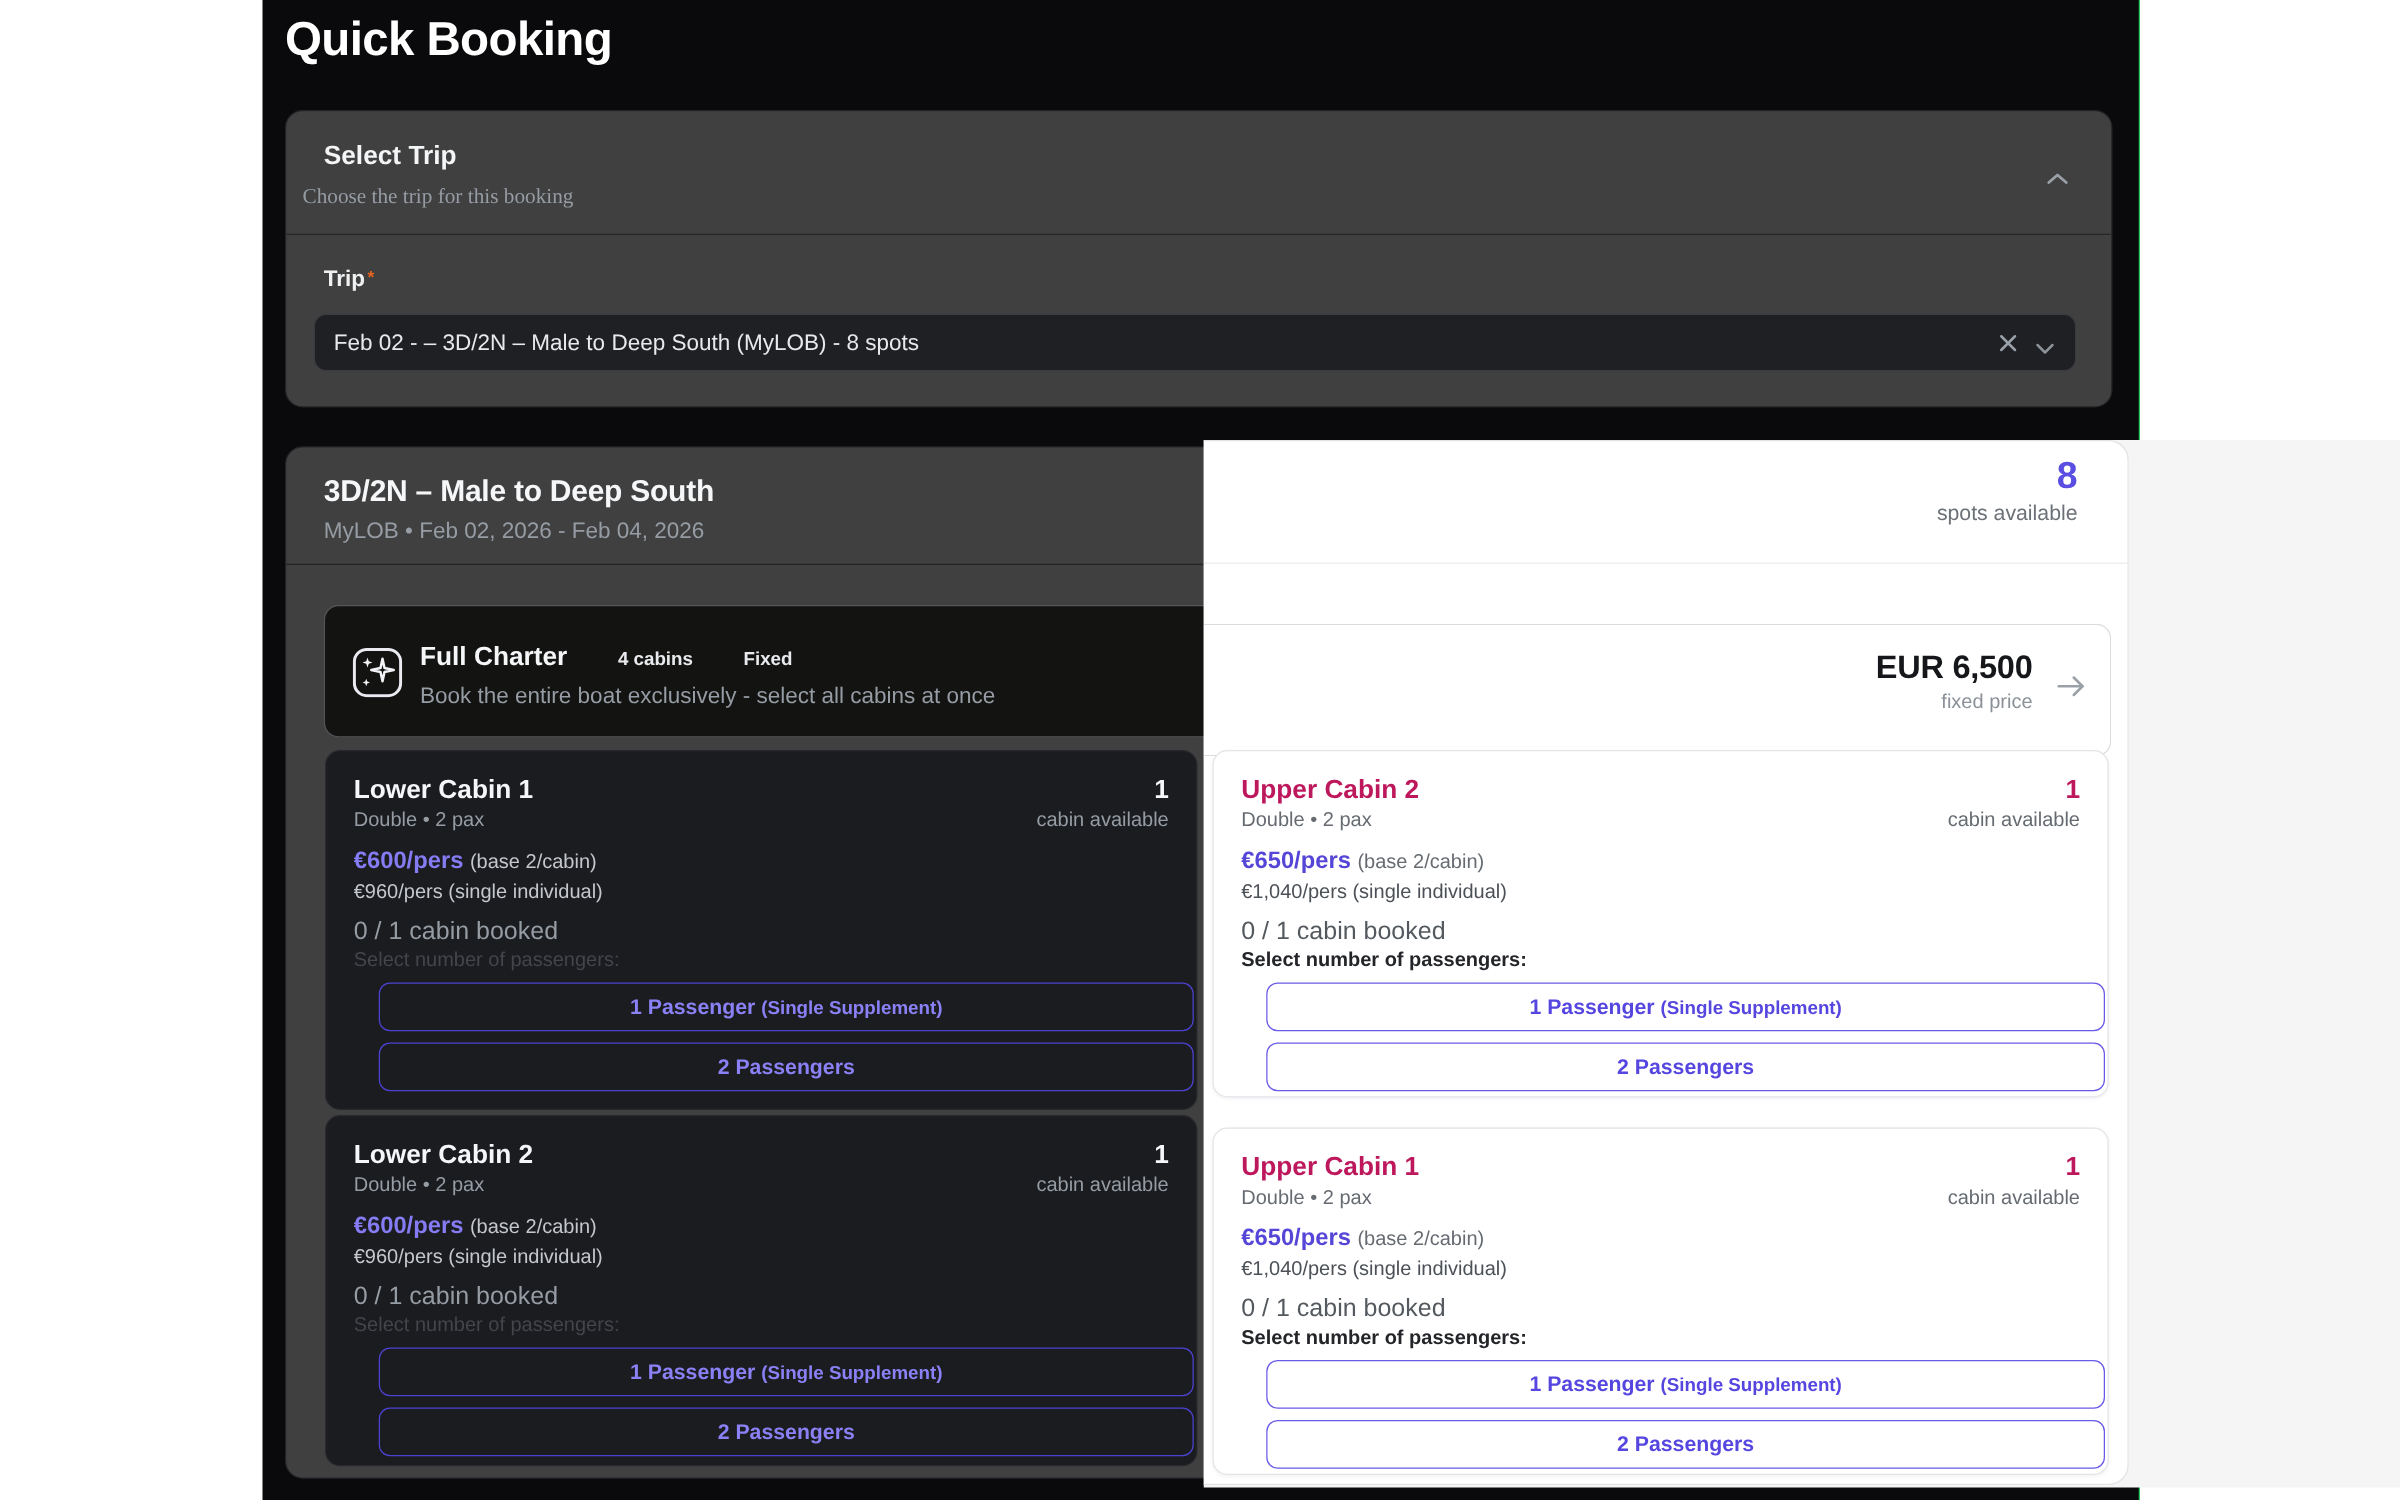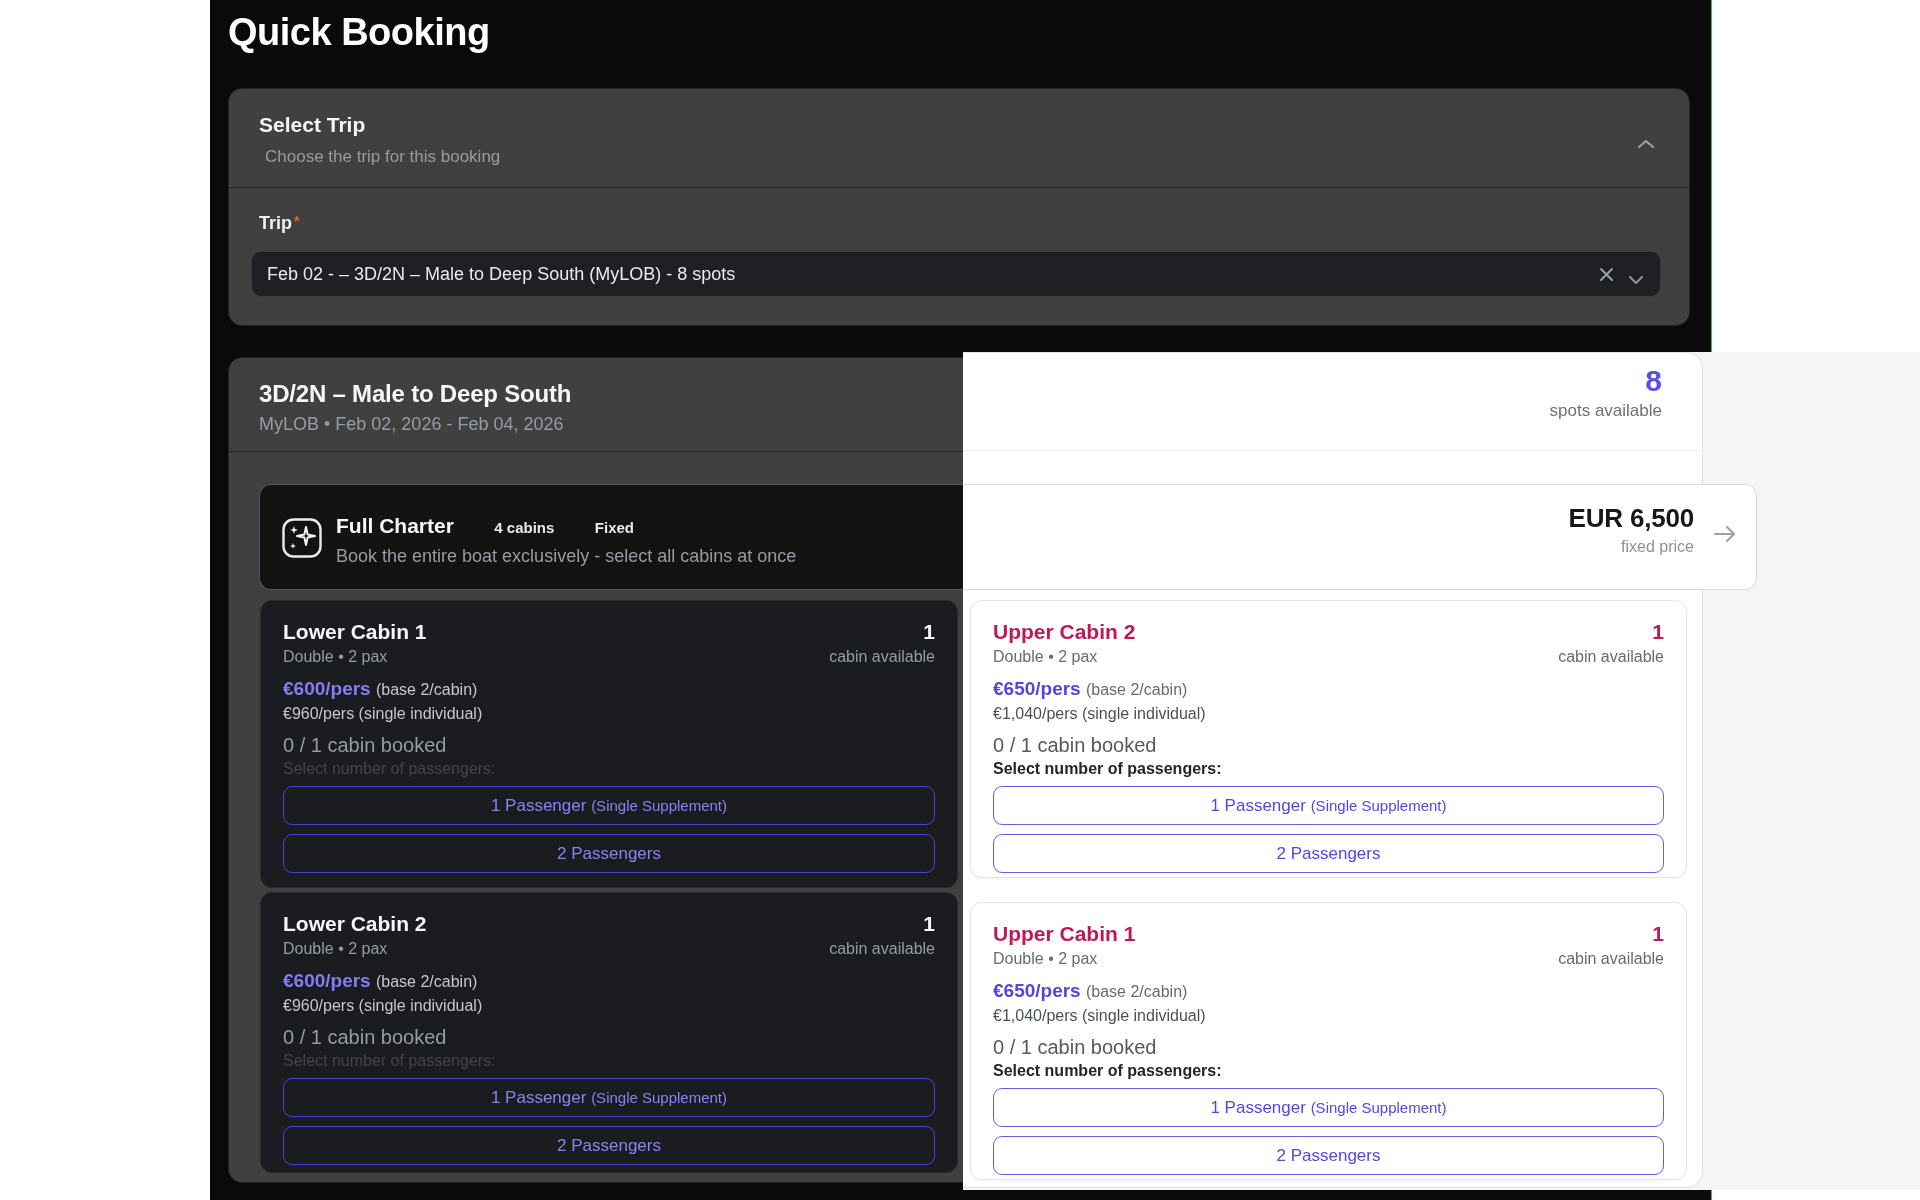--- a/index.html
+++ b/index.html
@@ -10,21 +10,21 @@
   .dark-app{position:absolute;left:210px;top:0;width:1502px;height:1200px;background:#0a0a0c;
     border-right:1px solid #22c55e;box-sizing:border-box;}
   .h1{position:absolute;left:18px;top:8px;font-size:38px;line-height:48px;font-weight:bold;
     color:#ffffff;letter-spacing:-.5px;}
 
   .card{position:absolute;background:#404040;border:1px solid #242428;border-radius:14px;box-sizing:border-box;}
   .card-select{left:18px;top:88px;width:1462px;height:238px;}
   .card-trip{left:18px;top:357px;width:1462px;height:826px;overflow:hidden;}
 
   .sec-title{position:absolute;left:30px;top:24px;font-size:21px;font-weight:bold;color:#f4f5f7;}
-  .sec-sub{position:absolute;left:36px;top:58px;font-size:17px;color:#969ca4;}
+  .sec-sub{position:absolute;left:13px;top:58px;font-size:17px;color:#969ca4;font-family:Liberation Serif, serif;}
   .chev-up{position:absolute;right:34px;top:46px;cursor:pointer;}
   .hdr-divider{position:absolute;left:0;top:98px;width:100%;height:1px;background:#26262b;}
 
   .trip-label{position:absolute;left:30px;top:124px;font-size:18px;font-weight:bold;color:#eef0f2;}
   .req{color:#e8641f;font-size:14px;vertical-align:top;margin-left:2px;}
   .trip-input{position:absolute;left:22px;top:162px;width:1410px;height:46px;box-sizing:border-box;
     background:#1f2024;border:1px solid #3b3c42;border-radius:10px;cursor:pointer;padding-left:44px;}
   .trip-input-text{position:absolute;left:15px;top:0;line-height:44px;font-size:18px;color:#e8e9ec;white-space:nowrap;}
   .inp-clear{position:absolute;right:46px;top:15px;cursor:pointer;}
   .inp-chev{position:absolute;right:16px;top:19px;cursor:pointer;}
@@ -63,37 +63,37 @@
   .cabin.dark .booked{color:#969ca4;}
   .cabin.dark .select-lbl{color:#43454b;}
   .cabin.light .cab-title,.cabin.light .cab-count{color:#be185d;}
   .cabin.light .cab-meta{color:#666b72;}
   .cabin.light .price1{color:#5646d8;}
   .cabin.light .price1 .note{color:#666b72;}
   .cabin.light .price2{color:#4c5157;}
   .cabin.light .booked{color:#54595f;}
   .cabin.light .select-lbl{color:#232529;font-weight:bold;}
   .pax-btn{display:block;width:100%;height:39px;border-radius:9px;background:transparent;
-    font-family:"Liberation Sans",sans-serif;font-size:17px;font-weight:normal;cursor:pointer;margin-top:9px;}
+    font-family:"Liberation Sans",sans-serif;font-size:17px;font-weight:bold;cursor:pointer;margin-top:9px;margin-left:20px;}
   .pax-btn .sub{font-size:15px;}
   .pax-btn.first{margin-top:8px;}
   .cabin.dark .pax-btn{border:1.5px solid #4c42cf;color:#8b81f6;}
   .cabin.light .pax-btn{border:1.5px solid #6a5ae8;color:#5646e0;background:#fff;}
   .lc1{left:31px;top:242px;width:698px;height:288px;}
   .lc2{left:31px;top:534px;width:698px;height:281px;}
 
   
   .overlay{position:absolute;left:963px;top:352px;width:957px;height:838px;background:#f5f5f6;overflow:hidden;}
   .light-sheet{position:absolute;left:-30px;top:0;width:770px;height:836px;background:#ffffff;
     border:1px solid #e2e2e7;border-left:none;border-radius:0 16px 16px 0;box-sizing:border-box;}
   .spots{position:absolute;top:12px;right:258px;text-align:right;}
   .spots-num{font-size:30px;line-height:34px;font-weight:bold;color:#5b4ee2;}
   .spots-lbl{font-size:17px;color:#6b7177;margin-top:3px;}
   .light-divider{position:absolute;left:0;top:98px;width:740px;height:1px;background:#ececf0;}
-  .fc-light{position:absolute;left:0;top:132px;width:794px;height:106px;box-sizing:border-box;background:#ffffff;
+  .fc-light{position:absolute;left:0;top:147px;width:726px;height:106px;box-sizing:border-box;background:#ffffff;
     border:1px solid #dbdbe0;border-left:none;border-radius:0 12px 12px 0;cursor:pointer;}
   .fc-price-wrap{position:absolute;right:62px;top:18px;text-align:right;}
   .fc-price{font-size:26px;font-weight:bold;color:#16171b;letter-spacing:-.2px;}
   .fc-price-note{font-size:16px;color:#8b9198;margin-top:4px;}
   .fc-arrow{position:absolute;right:18px;top:39px;}
   .uc2{left:7px;top:248px;width:717px;height:278px;}
   .uc1{left:7px;top:550px;width:717px;height:278px;}
 </style>
 </head>
 <body>

